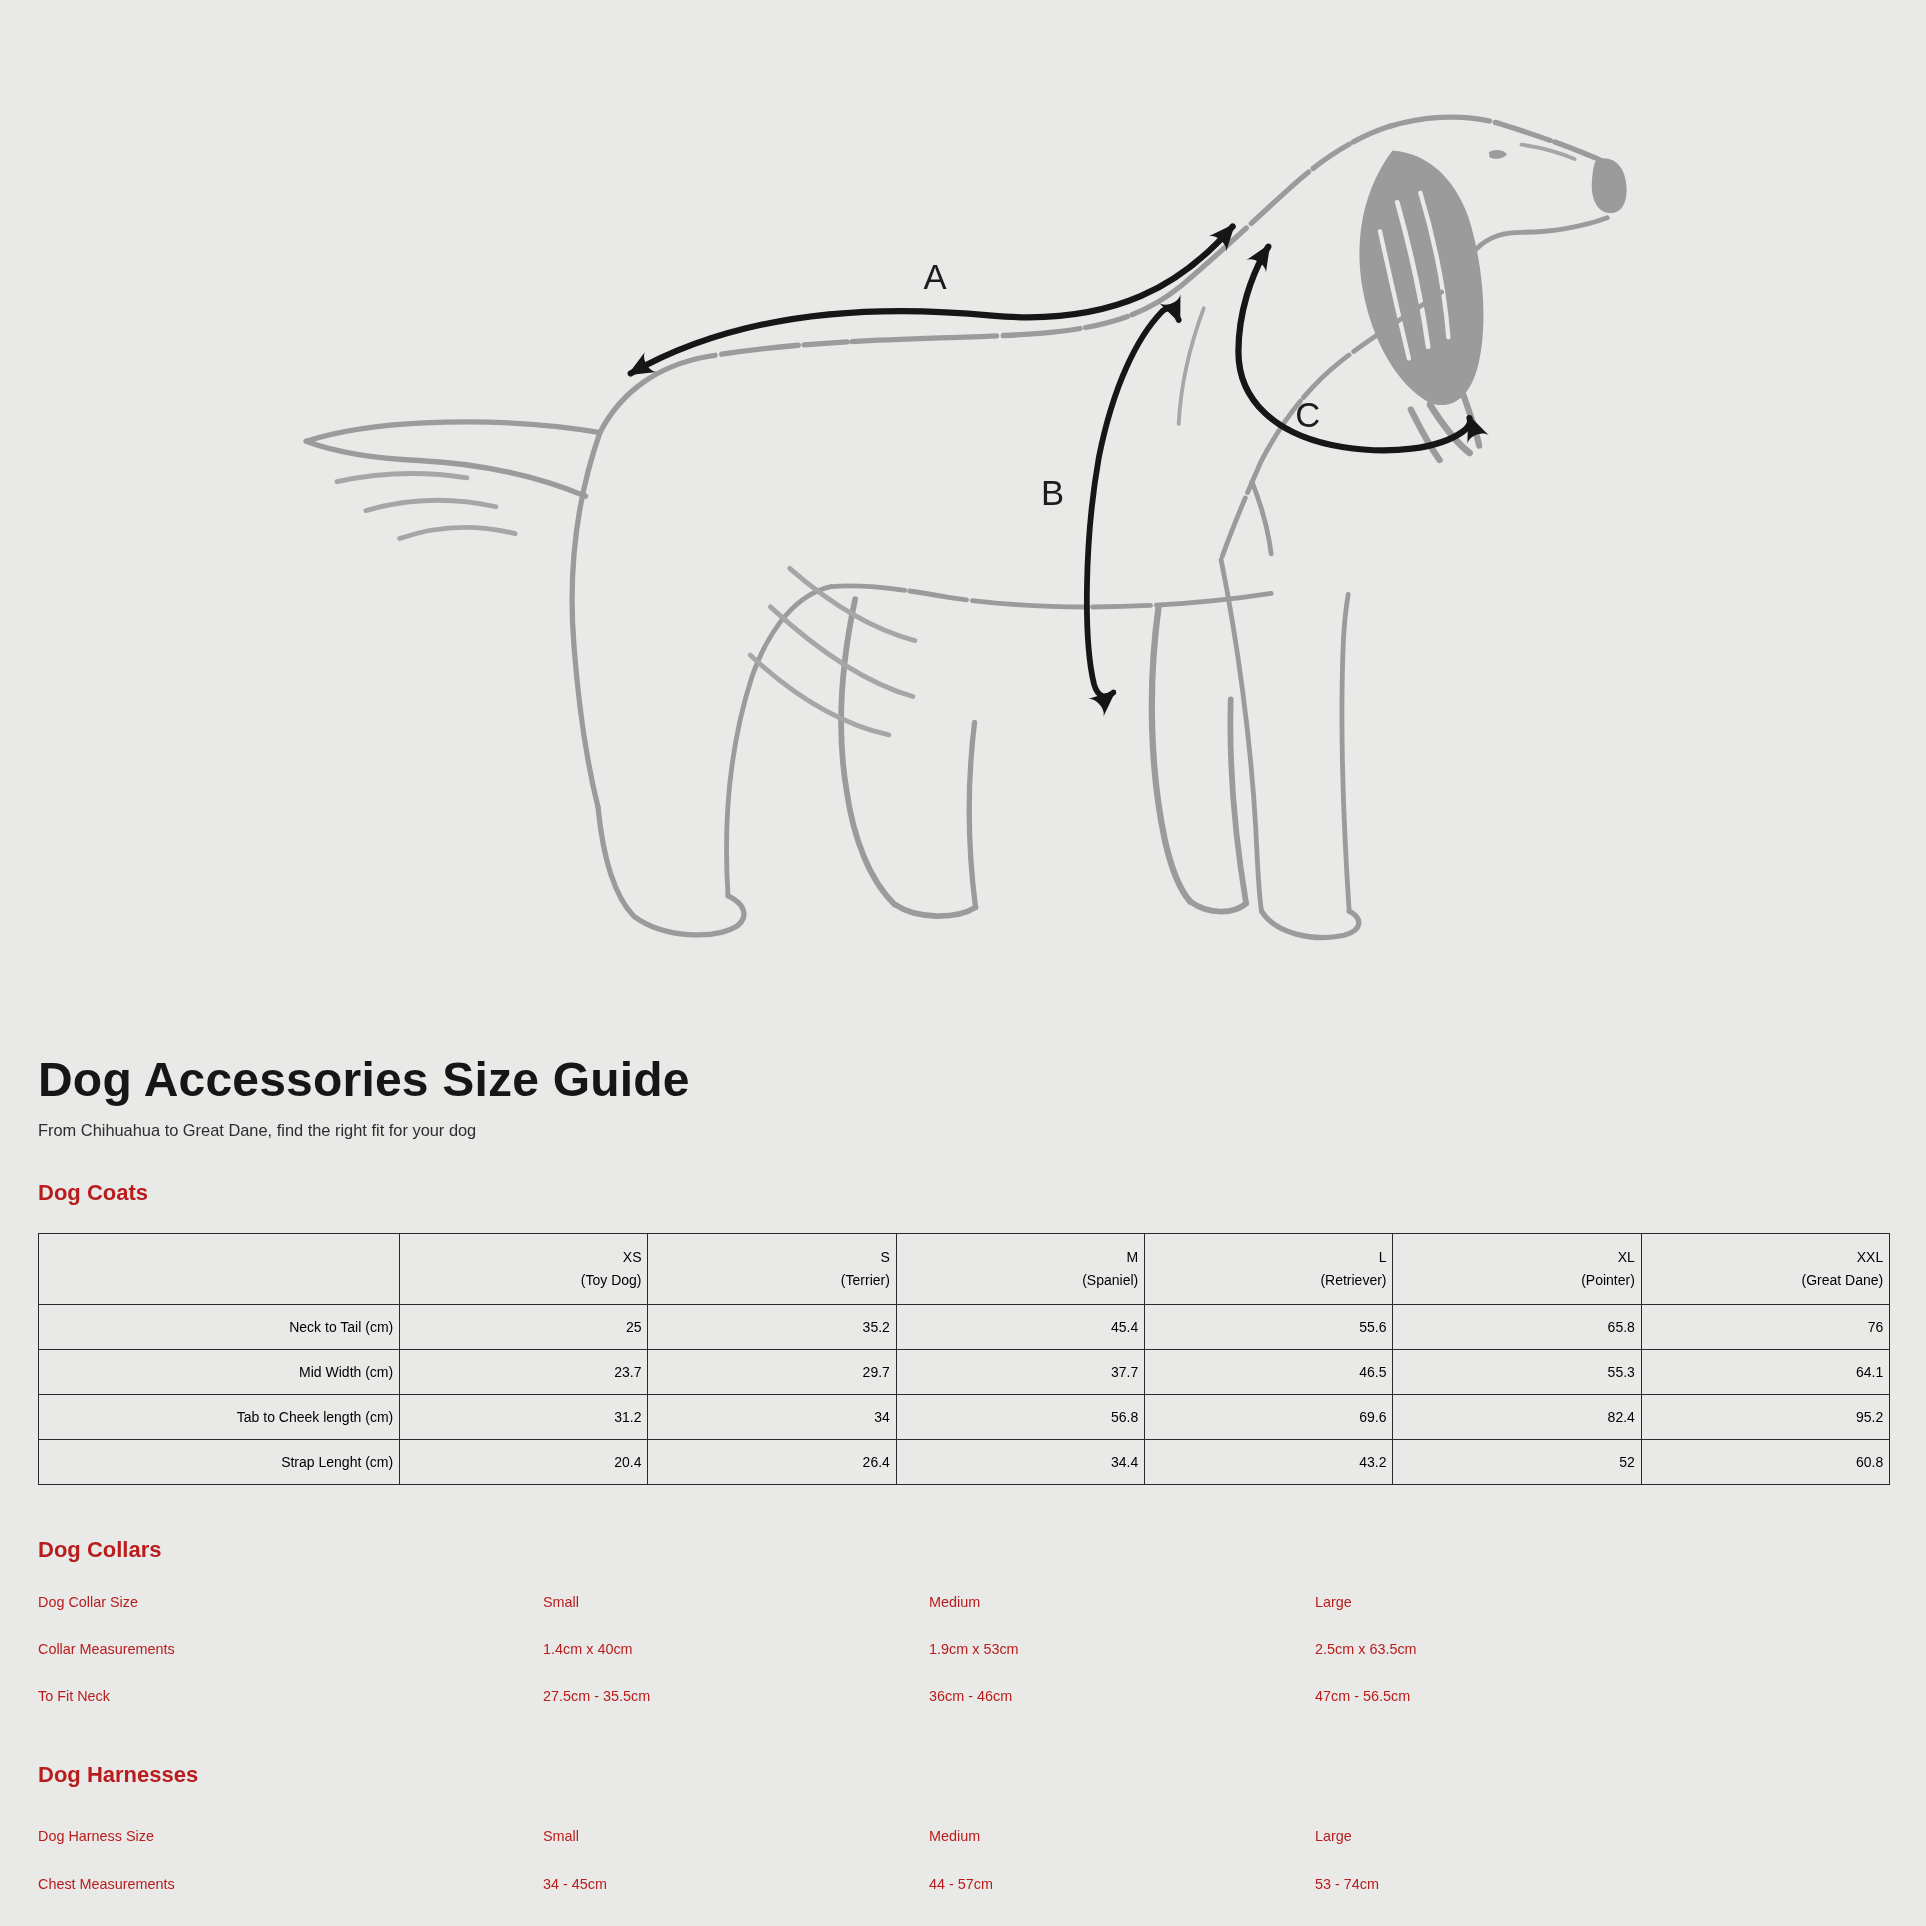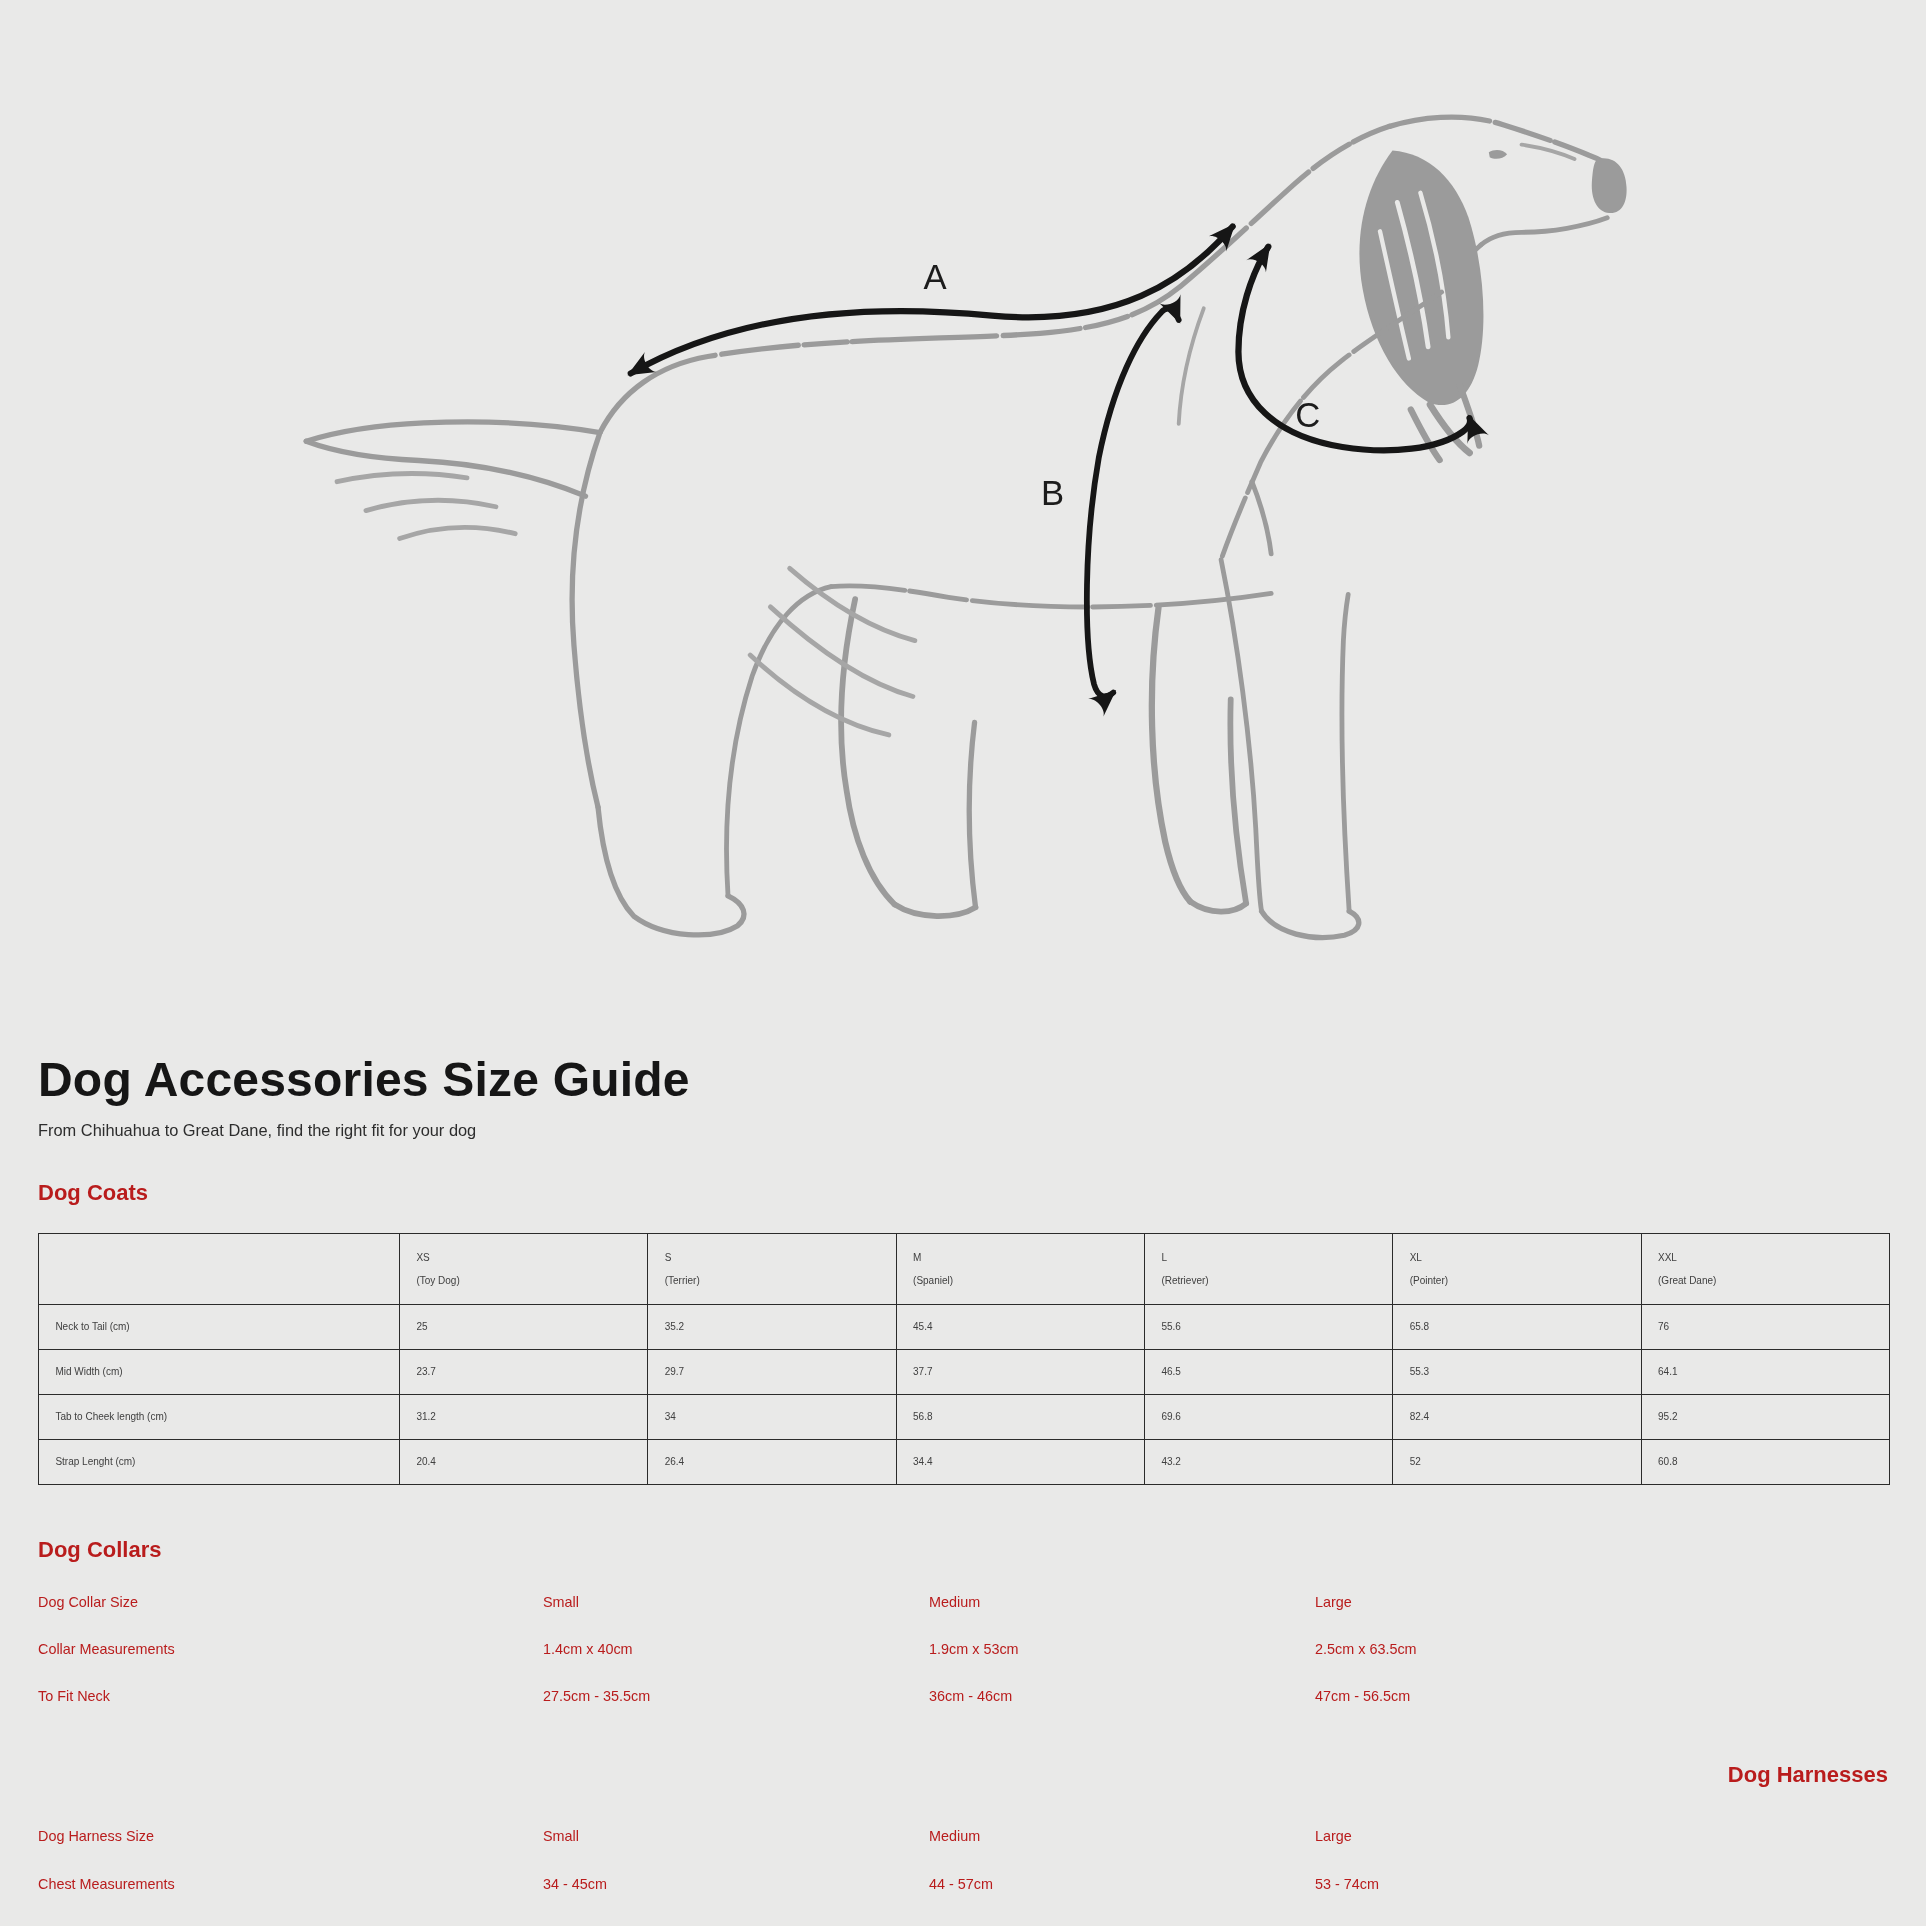--- a/index.html
+++ b/index.html
@@ -23,31 +23,31 @@
 
   
   .head{padding:0 38px;}
   .title{font-size:48px;font-weight:700;margin:26px 0 0 0;letter-spacing:0.2px;color:#161616;}
   .subtitle{font-size:16.4px;font-weight:400;margin:13.5px 0 0 0;color:#2d2d2d;}
 
   
   .sec-heading{font-size:22px;font-weight:700;margin:0;padding:0 38px;color:#b91c1c;}
   .coats-heading{margin-top:40px;}
   .collars-heading{margin-top:52px;}
-  .harness-heading{margin-top:57px;text-align:right;}
+  .harness-heading{margin-top:57px;}
 
   
   table.coats{border-collapse:collapse;table-layout:fixed;width:1852px;margin:27px 0 0 38px;}
   table.coats col.lbl{width:361px;}
   table.coats th, table.coats td{
     border:1.4px solid #2b2b2b;
     border-top-width:1.9px;border-bottom-width:1.9px;
-    text-align:left;vertical-align:middle;
+    text-align:right;vertical-align:middle;
     padding:0 5.8px 0 16.4px;
-    font-size:10px;font-weight:400;color:#404040;
+    font-size:14px;font-weight:400;color:#000000;
   }
   table.coats thead th{height:70px;}
   table.coats tbody td{height:44px;}
   table.coats .sz, table.coats .br{display:block;line-height:23px;}
 
   
   .specs{padding:0 38px;font-size:14.4px;color:#b91c1c;}
   .collars-specs{margin-top:31px;}
   .harness-specs{margin-top:40px;}
   .spec-row{display:grid;grid-template-columns:505px 386px 386px auto;line-height:17.3px;margin-bottom:30px;}

